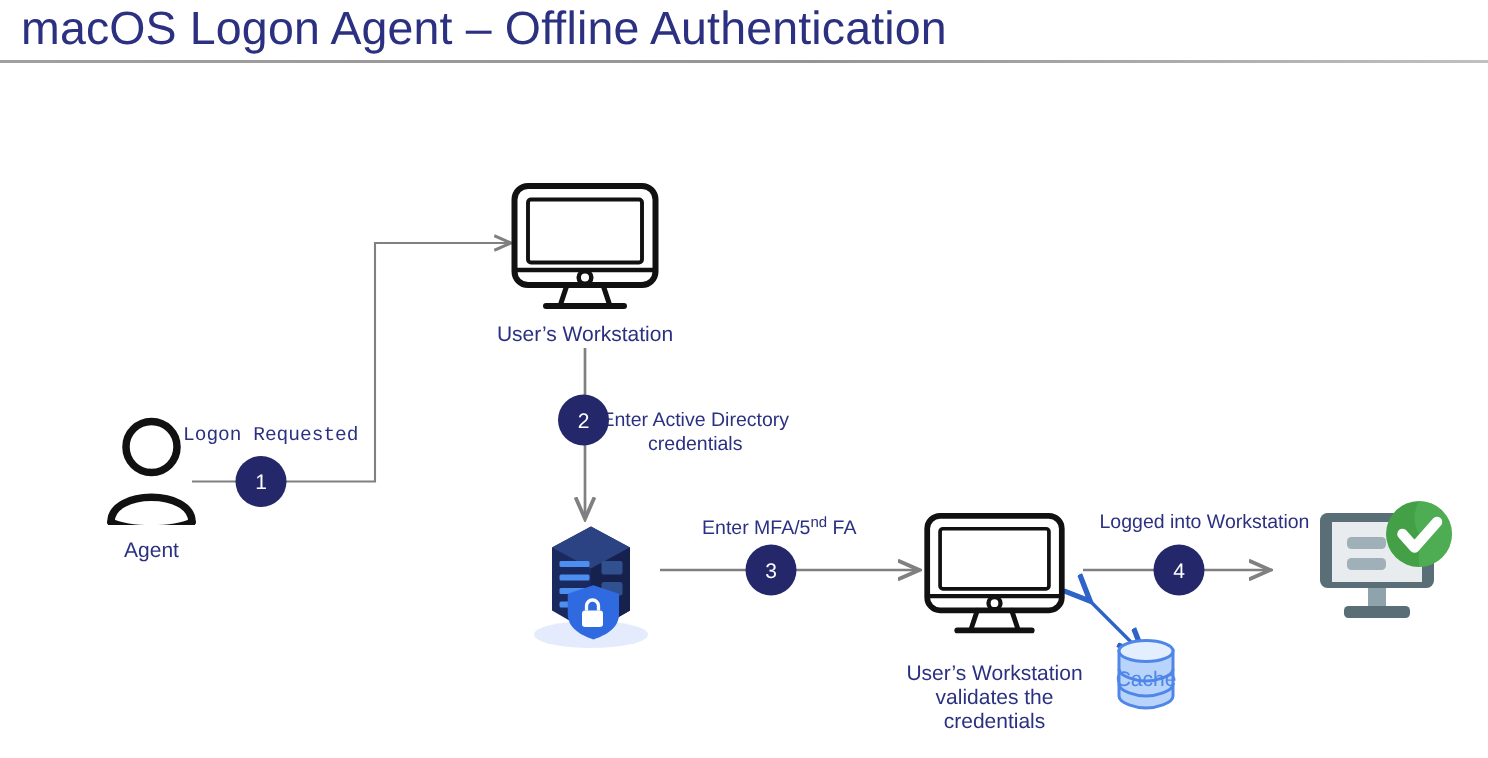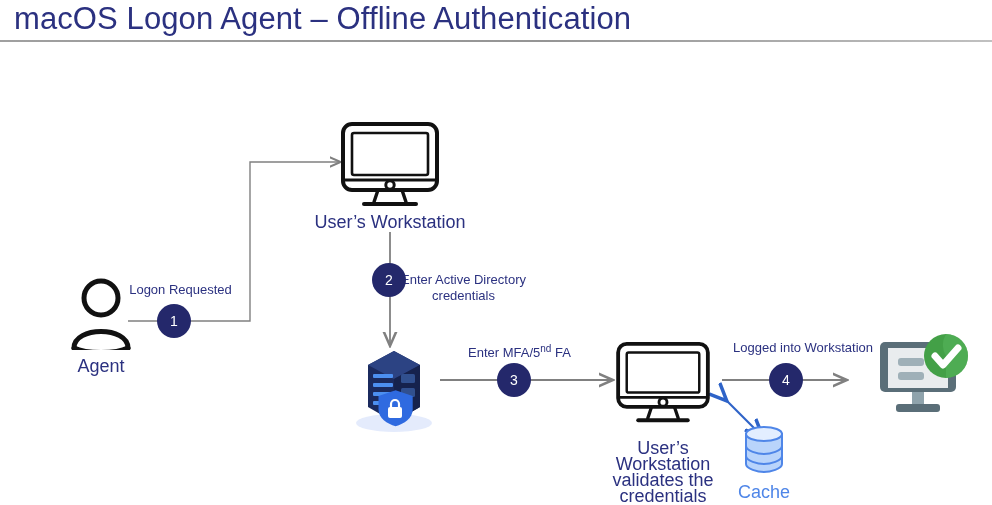--- a/index.html
+++ b/index.html
@@ -19,21 +19,21 @@
   .title-rule{
     position:absolute;left:0;top:40px;width:992px;height:2px;
     background:linear-gradient(to right,#9b9b9b,#8f8f8f 55%,#bdbdbd);
     opacity:.95;
   }
 
   
   .node{position:absolute;}
   .caption{
     position:absolute;text-align:center;color:#2b3180;
-    font-size:18px;line-height:16px;white-space:pre-line;
+    font-size:14px;line-height:16px;white-space:pre-line;
   }
   .edge-label{
     position:absolute;color:#2b3180;font-size:13px;line-height:16px;
     text-align:center;white-space:pre-line;
   }
   .edge-label sup{font-size:10px;vertical-align:super;}
 
   
   .badge{
     position:absolute;width:34px;height:34px;border-radius:50%;
@@ -141,38 +141,38 @@
 credentials</div>
 
   <div class="node" style="left:740px;top:424px;width:48px;height:50px;">
     <svg class="iconsvg" width="48" height="50" viewBox="0 0 48 50">
       <path d="M6,10 L6,40 C6,45 18,48 24,48 C30,48 42,45 42,40 L42,10 Z" fill="#b9d4fb" stroke="#4f86e8" stroke-width="2"></path>
       <ellipse cx="24" cy="10" rx="18" ry="7" fill="#e3eeff" stroke="#4f86e8" stroke-width="2"></ellipse>
       <path d="M6,22 C6,27 18,30 24,30 C30,30 42,27 42,22" fill="none" stroke="#4f86e8" stroke-width="2"></path>
       <path d="M6,32 C6,37 18,40 24,40 C30,40 42,37 42,32" fill="none" stroke="#4f86e8" stroke-width="2"></path>
     </svg>
   </div>
-  <div class="caption" style="left:724px;top:484px;width:80px;color:#4f86e8;">Cache</div>
+  <div class="caption" style="left:724px;top:444px;width:80px;color:#4f86e8;">Cache</div>
 
   <div class="node" style="left:876px;top:334px;width:96px;height:84px;">
     <svg class="iconsvg" width="96" height="84" viewBox="0 0 96 84">
       <rect x="4" y="8" width="76" height="50" rx="5" fill="#5a6e78"></rect>
       <rect x="12" y="14" width="60" height="40" fill="#e9ecee"></rect>
       <rect x="22" y="24" width="26" height="8" rx="3" fill="#9fb0b8"></rect>
       <rect x="22" y="38" width="26" height="8" rx="3" fill="#9fb0b8"></rect>
       <rect x="36" y="58" width="12" height="14" fill="#8fa3ac"></rect>
       <rect x="20" y="70" width="44" height="8" rx="3" fill="#5a6e78"></rect>
       <circle cx="70" cy="22" r="22" fill="#43a047"></circle>
       <path d="M70,22 a22,22 0 0 1 0,-22 a22,22 0 0 1 0,44 z" fill="#57b65c" opacity=".55"></path>
       <path d="M59,22 L67,31 L82,14" fill="none" stroke="#fff" stroke-width="7" stroke-linecap="round" stroke-linejoin="round"></path>
     </svg>
   </div>
 
   <div class="badge" style="left:157px;top:304px;">1</div>
-  <div class="edge-label" style="left:118px;top:282px;width:125px;">Logon Requested</div>
+  <div class="edge-label" style="left:118px;top:282px;width:125px;font-family:Liberation Mono, monospace;">Logon Requested</div>
 
   <div class="badge" style="left:372px;top:263px;">2</div>
   <div class="edge-label" style="left:396px;top:272px;width:135px;">Enter Active Directory
 credentials</div>
 
   <div class="badge" style="left:497px;top:363px;">3</div>
   <div class="edge-label" style="left:452px;top:341px;width:135px;"><span>Enter MFA/5</span><sup>nd</sup><span> FA</span></div>
 
   <div class="badge" style="left:769px;top:363px;">4</div>
   <div class="edge-label" style="left:718px;top:340px;width:170px;text-align:center;">Logged into Workstation</div>

